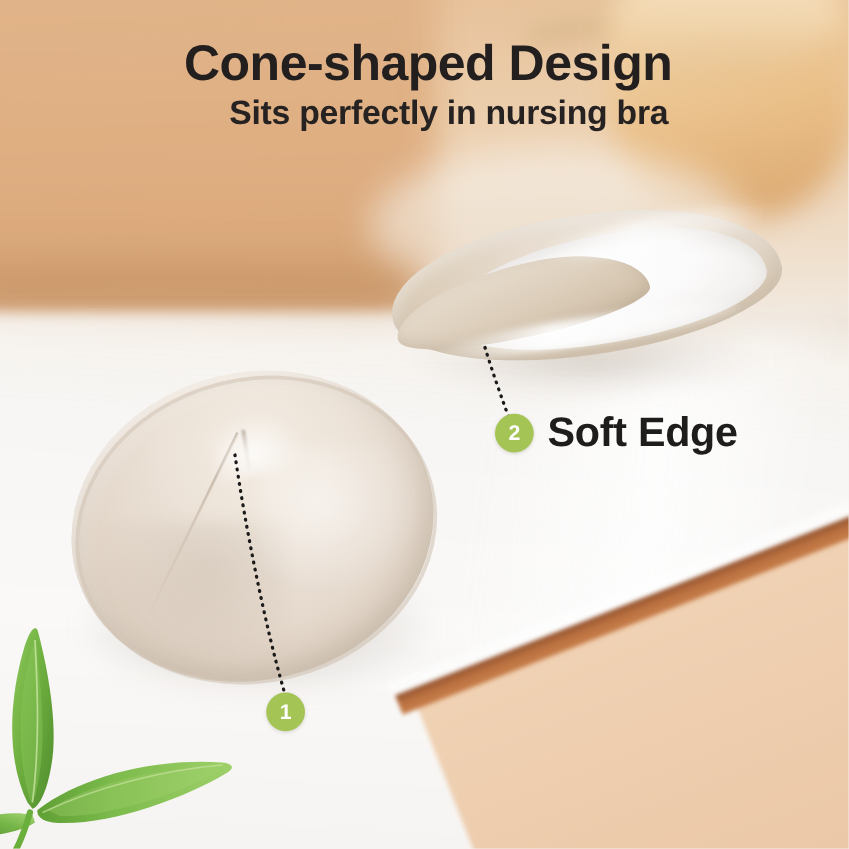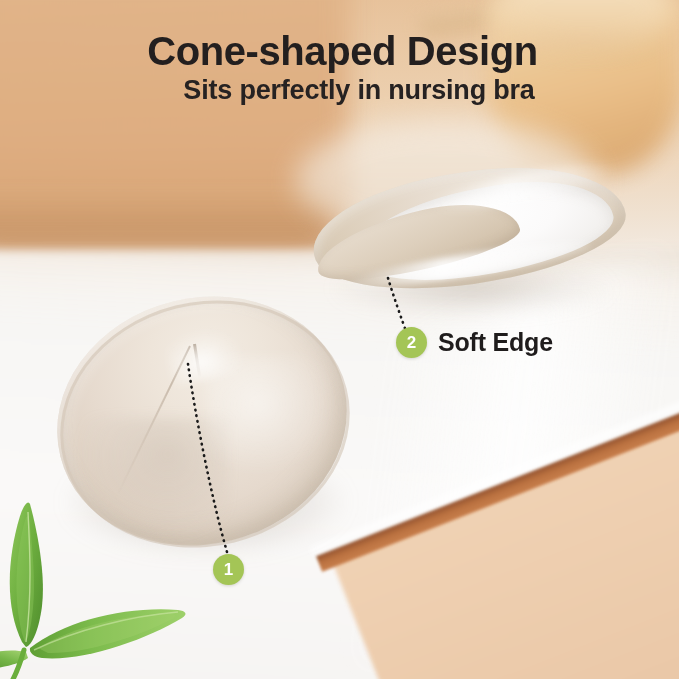--- a/index.html
+++ b/index.html
@@ -268,21 +268,21 @@
   .callout{position:absolute;display:flex;align-items:center;gap:11px;}
   .badge{
     width:31px;height:31px;border-radius:50%;
     display:flex;align-items:center;justify-content:center;
     color:#ffffff;font-size:17px;font-weight:bold;
     font-family:"Liberation Sans", sans-serif;
     line-height:1;
     box-shadow:0 1px 3px rgba(120,120,100,0.28);
   }
   .callout-label{
-    font-size:25px;font-weight:bold;color:#1f1c1c;
+    font-size:33px;font-weight:bold;color:#1f1c1c;
     letter-spacing:-0.2px;white-space:nowrap;
     font-family:"Liberation Sans", sans-serif;
   }
   #callout-1{left:213px;top:554px;}
   #callout-2{left:396px;top:327px;}
 
   
   #leaves{position:absolute;left:-10px;top:490px;width:215px;height:200px;}
 </style>
 </head>

